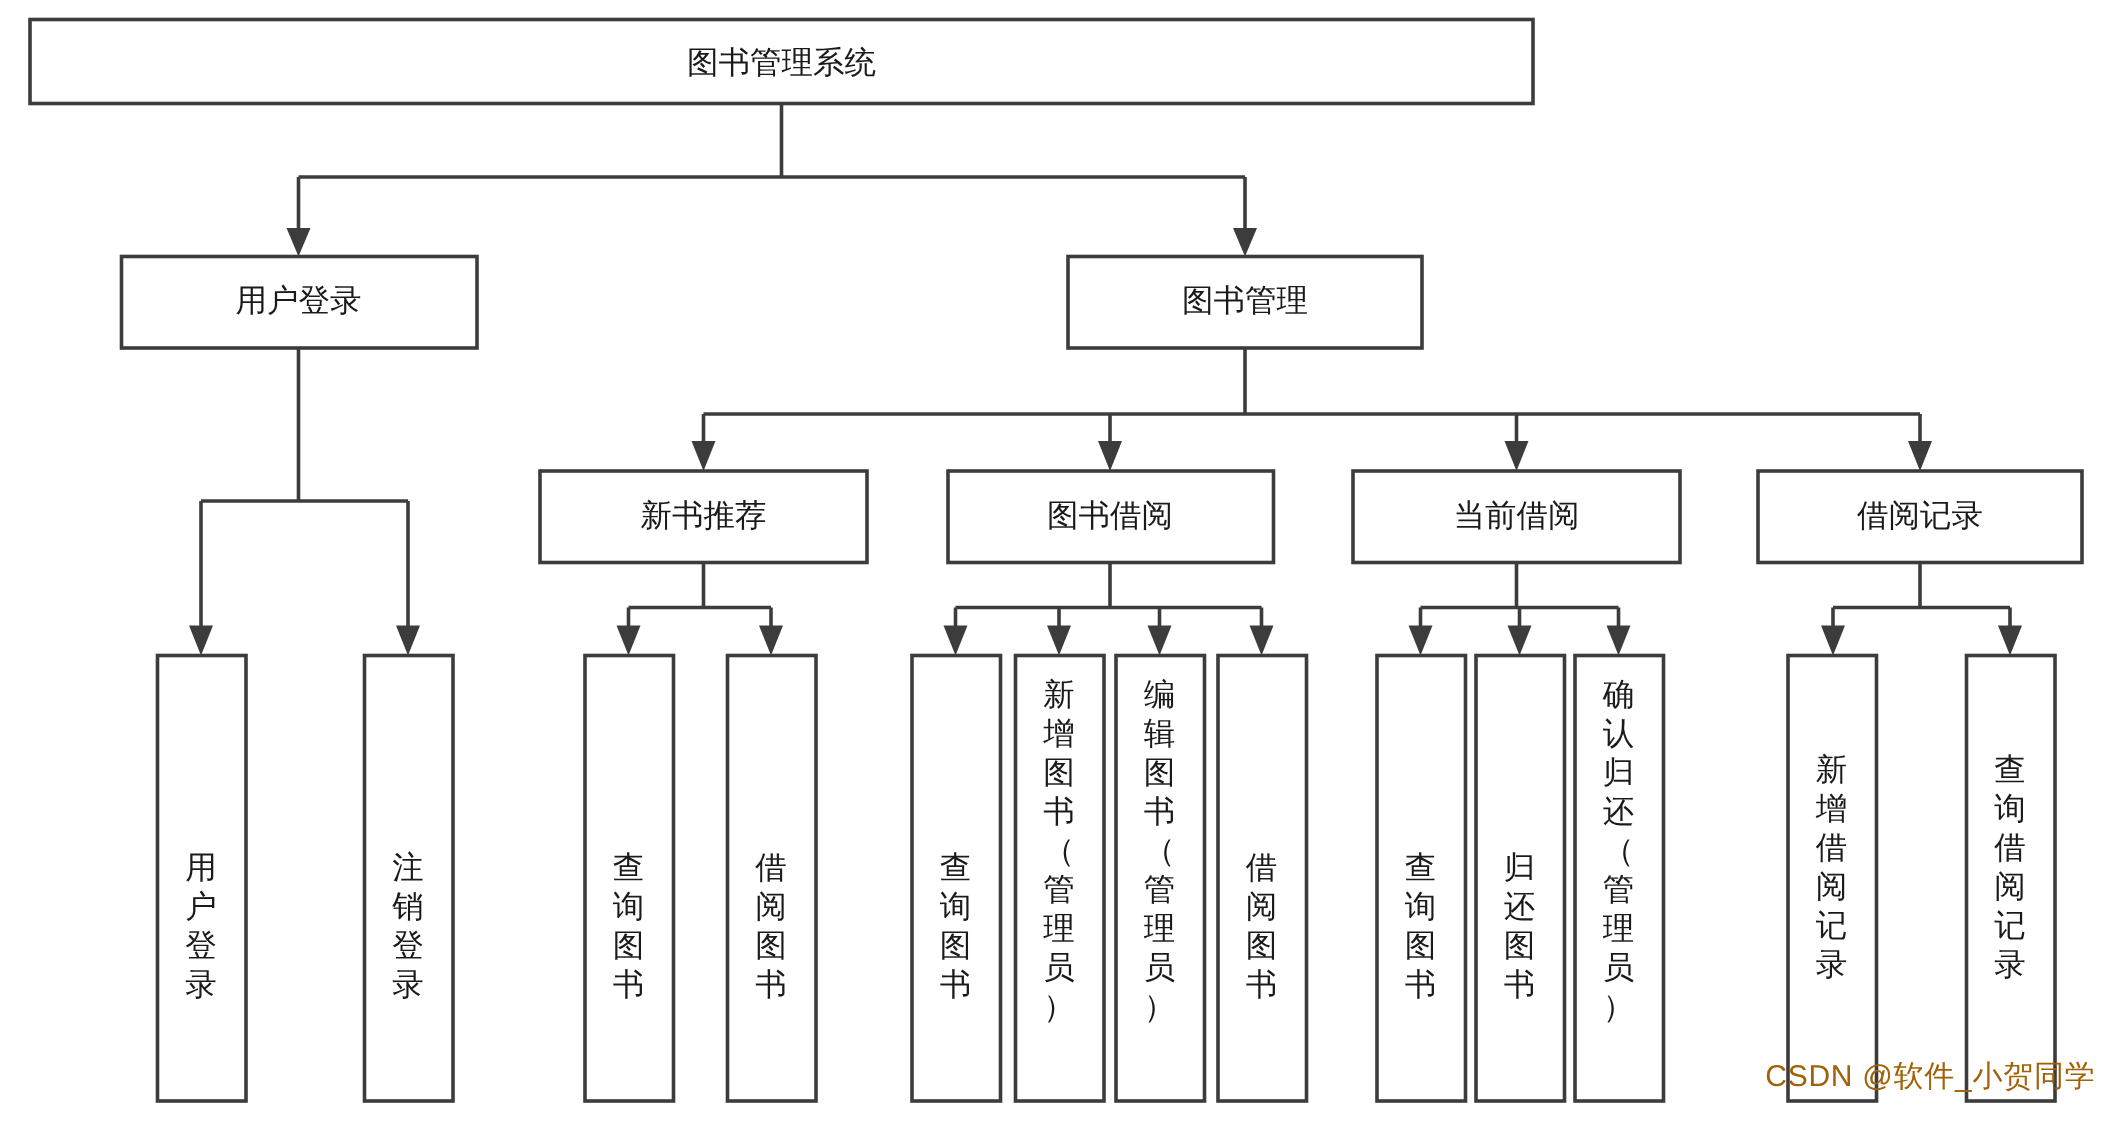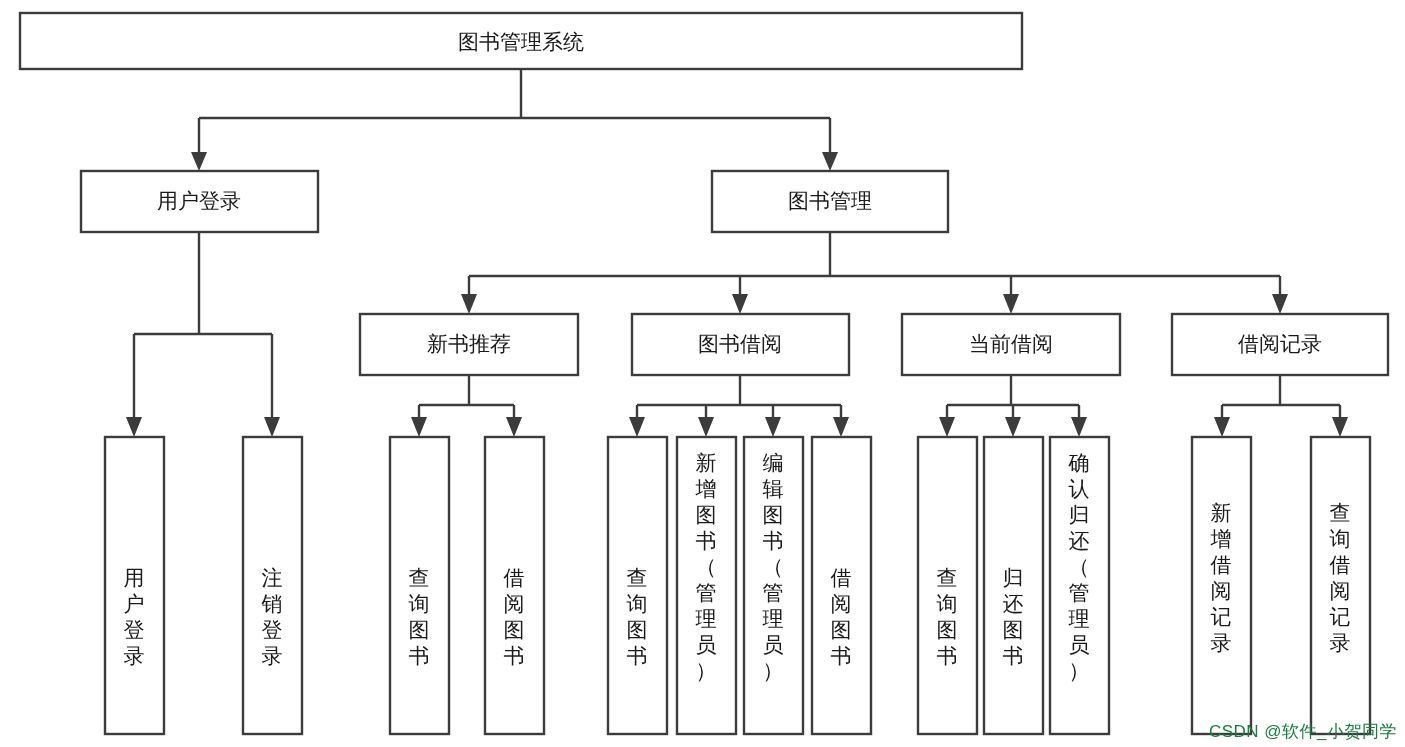--- a/index.html
+++ b/index.html
@@ -51,24 +51,24 @@
     fill: none;
     stroke-linecap: butt;
   }
   .arrow-head {
     fill: #3c3c3c;
     stroke: none;
   }
   .watermark {
     position: absolute;
     right: 8px;
-    bottom: 4px;
-    font-family: "Liberation Sans", "DejaVu Sans", sans-serif;
-    font-size: 17px;
-    color: #15803d;
+    bottom: 16px;
+    font-family: "Liberation Sans", "DejaVu Sans", sans-serif;
+    font-size: 20px;
+    color: #a16207;
     letter-spacing: 0.5px;
     white-space: nowrap;
     pointer-events: none;
   }
 </style>
 </head>
 <body>
 
 <div id="diagram-root">
   <svg class="flow" viewBox="0 0 1405 747" xmlns="http://www.w3.org/2000/svg">

